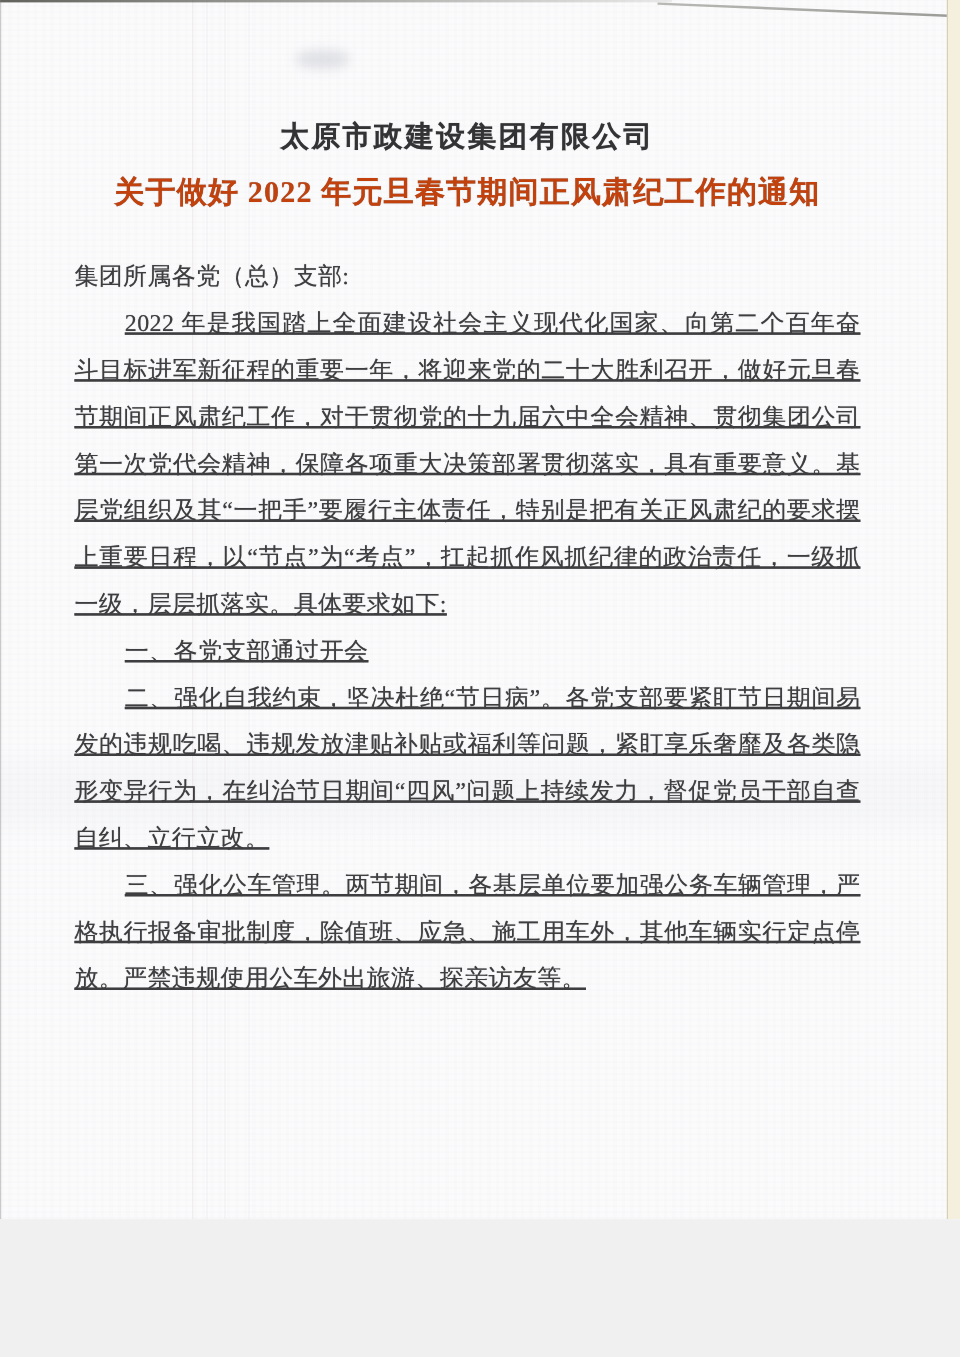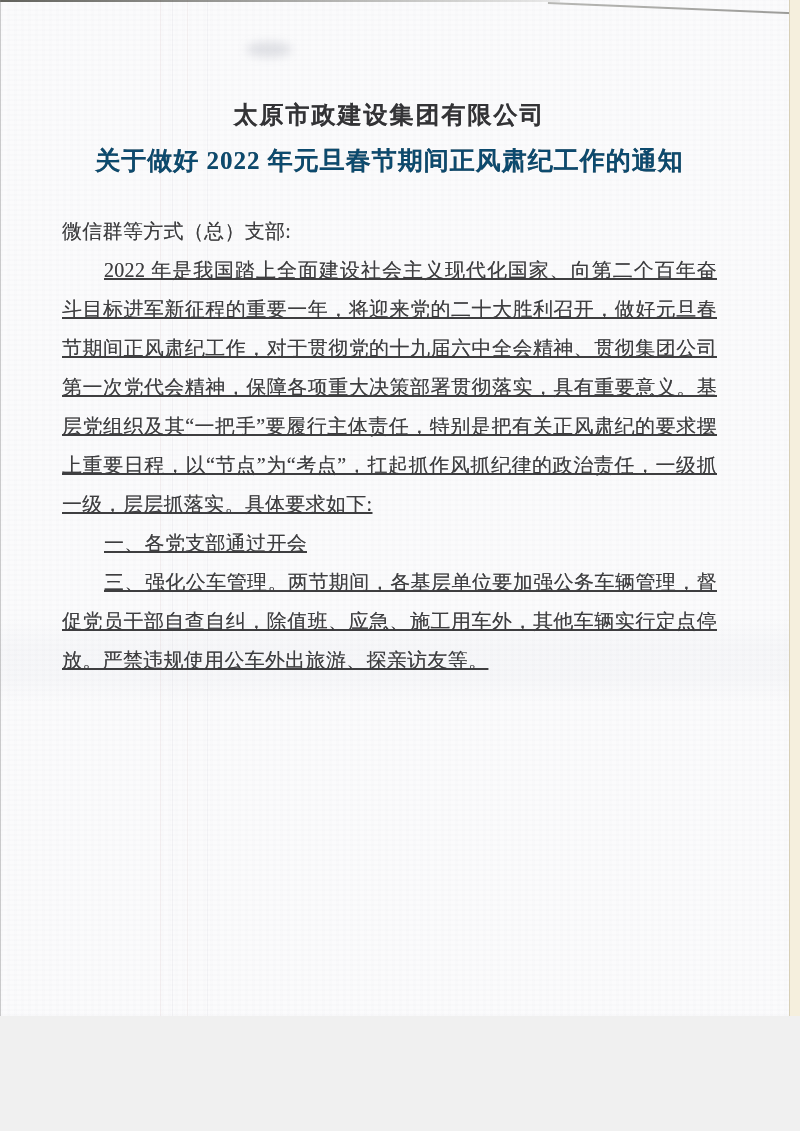--- a/index.html
+++ b/index.html
@@ -69,21 +69,21 @@
     text-shadow: 0 0 0.6px rgba(70,70,70,0.65);
   }
   .company-title {
     margin: 100px 0 0;
     font-size: 24px; font-weight: 700; letter-spacing: 2px;
     line-height: 30px; text-align: center; color: #333336;
   }
   .notice-title {
     margin: 14px 0 0;
     font-size: 25px; font-weight: 700; letter-spacing: 1px;
-    line-height: 34px; text-align: center; color: #0c4a6e;
+    line-height: 34px; text-align: center; color: #c2410c;
   }
   .salutation {
     margin: 34px 0 0;
     font-size: 20px; line-height: 39px; letter-spacing: 0.3px;
   }
   .para {
     margin: 0;
     font-size: 20px; line-height: 39px; letter-spacing: 0.3px;
     text-indent: 42px;
     text-align: justify; text-align-last: left; text-decoration: underline;
@@ -98,24 +98,25 @@
   <div class="band b2"></div>
   <div class="streak s1"></div>
   <div class="streak s2"></div>
   <div class="streak s3"></div>
   <div class="streak s4"></div>
   <div class="smudge"></div>
 
   <div class="doc">
     <h1 class="company-title">太原市政建设集团有限公司</h1>
     <h2 class="notice-title">关于做好 2022 年元旦春节期间正风肃纪工作的通知</h2>
-    <p class="salutation">微信群等方式（总）支部:</p>
+    <p class="salutation">集团所属各党（总）支部:</p>
     <p class="para">2022 年是我国踏上全面建设社会主义现代化国家、向第二个百年奋斗目标进军新征程的重要一年，将迎来党的二十大胜利召开，做好元旦春节期间正风肃纪工作，对于贯彻党的十九届六中全会精神、贯彻集团公司第一次党代会精神，保障各项重大决策部署贯彻落实，具有重要意义。基层党组织及其“一把手”要履行主体责任，特别是把有关正风肃纪的要求摆上重要日程，以“节点”为“考点”，扛起抓作风抓纪律的政治责任，一级抓一级，层层抓落实。具体要求如下:</p>
     <p class="para">一、各党支部通过开会</p>
-    <p class="para">三、强化公车管理。两节期间，各基层单位要加强公务车辆管理，督促党员干部自查自纠，除值班、应急、施工用车外，其他车辆实行定点停放。严禁违规使用公车外出旅游、探亲访友等。</p>
+    <p class="para">二、强化自我约束，坚决杜绝“节日病”。各党支部要紧盯节日期间易发的违规吃喝、违规发放津贴补贴或福利等问题，紧盯享乐奢靡及各类隐形变异行为，在纠治节日期间“四风”问题上持续发力，督促党员干部自查自纠、立行立改。</p>
+    <p class="para">三、强化公车管理。两节期间，各基层单位要加强公务车辆管理，严格执行报备审批制度，除值班、应急、施工用车外，其他车辆实行定点停放。严禁违规使用公车外出旅游、探亲访友等。</p>
   </div>
 
   <div class="scan-top-edge"></div>
   <div class="scan-corner-line"></div>
   <div class="left-edge-line"></div>
   <div class="scanner-strip"></div>
 
 </div>
 
 </body></html>

